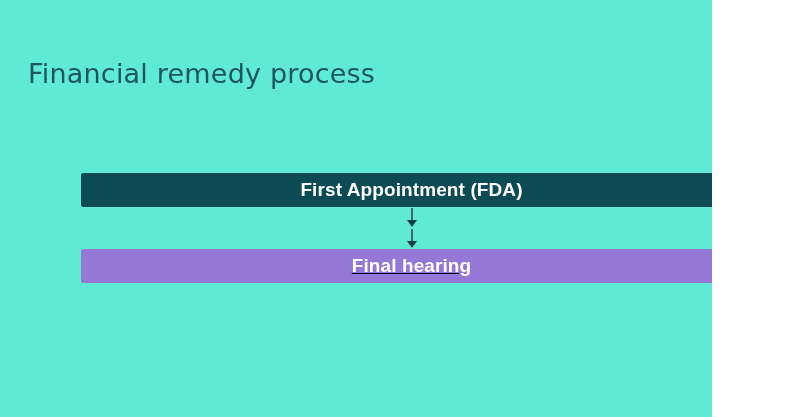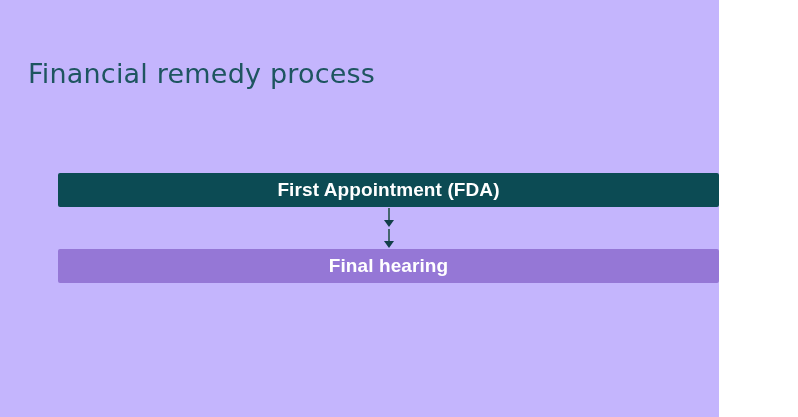--- a/index.html
+++ b/index.html
@@ -3,38 +3,37 @@
 <meta charset="utf-8">
 <style>
   html, body {
     margin: 0;
     padding: 0;
   }
   .slide {
     position: relative;
     width: 712px;
     height: 417px;
-    background: #c4b5fd;
+    background: #5eead4;
     overflow: hidden;
     font-family: "DejaVu Sans", sans-serif;
-    padding-left: 7px;
   }
   .slide-title {
     position: absolute;
     left: 28px;
     top: 58px;
     font-size: 27px;
     font-weight: 400;
     letter-spacing: 0.2px;
     color: #1e5560;
     white-space: nowrap;
   }
   .flowchart {
     position: absolute;
-    left: 58px;
+    left: 81px;
     top: 173px;
     width: 661px;
     display: flex;
     flex-direction: column;
     align-items: stretch;
   }
   .step {
     height: 34px;
     border-radius: 2px;
     display: flex;
@@ -89,18 +88,18 @@
       <div class="arrow-stem"></div>
       <div class="arrow-head"></div>
     </div>
 
 
     <div class="arrow">
       <div class="arrow-stem"></div>
       <div class="arrow-head"></div>
     </div>
 
-    <div class="step" style="background-color: rgb(149, 119, 214);">
+    <div class="step" style="background-color: rgb(149, 119, 214); text-decoration: underline;">
       <span class="step-label">Final hearing</span>
     </div>
 
   </div>
 </div>
 
 </body></html>

